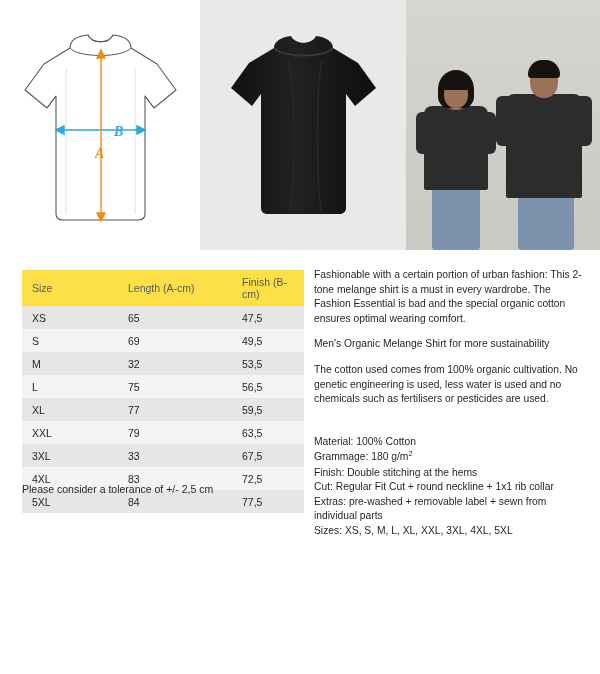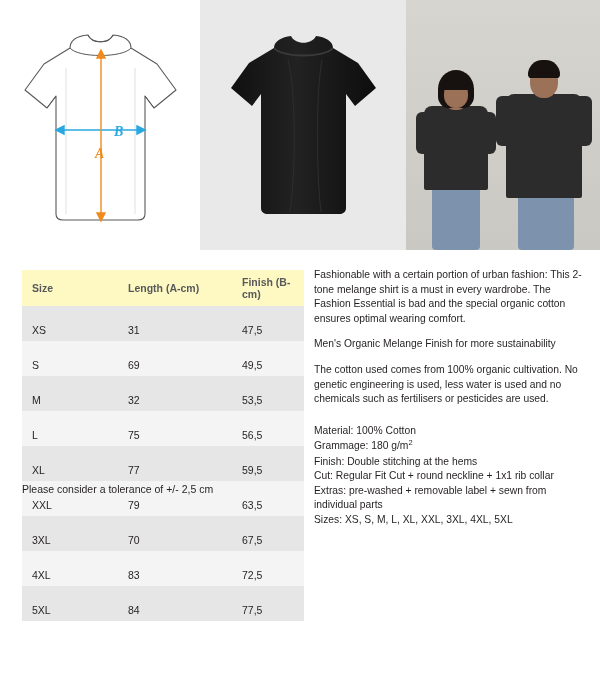--- a/index.html
+++ b/index.html
@@ -119,28 +119,28 @@
     width: 282px;
   }
   table.size-table {
     border-collapse: collapse;
     width: 282px;
     font-size: 10.5px;
     color: #231f20;
   }
   table.size-table th {
     text-align: left;
-    font-weight: bold;
+    font-weight: normal;
     color: #58595b;
     padding: 6px 0 6px 10px;
-    background: #fef9c3;
+    background: #fde047;
     font-size: 10.5px;
   }
   table.size-table td {
-    padding: 18px 0 5px 10px;
+    padding: 6px 0 5px 10px;
     font-size: 10.5px;
     color: #231f20;
   }
   table.size-table tr.shade td { background: #e6e6e6; }
   table.size-table tr.plain td { background: #f4f4f4; }
   table.size-table th:nth-child(1),
   table.size-table td:nth-child(1) { width: 86px; }
   table.size-table th:nth-child(2),
   table.size-table td:nth-child(2) { width: 104px; }
 
@@ -156,21 +156,21 @@
   .desc {
     position: absolute;
     left: 314px;
     top: 18px;
     width: 268px;
     font-size: 10.3px;
     line-height: 1.42;
     color: #231f20;
   }
   .desc p { margin: 0 0 11px 0; }
-  .spec-block { margin-top: 17px; }
+  .spec-block { margin-top: 28px; }
   .spec-block div { margin: 0; }
   sup { font-size: 7.5px; vertical-align: super; }
 </style>
 </head>
 <body>
 
 <div class="page">
 
   <div class="image-strip">
 
@@ -260,21 +260,21 @@
         <thead>
           <tr>
             <th>Size</th>
             <th>Length (A-cm)</th>
             <th>Finish (B-cm)</th>
           </tr>
         </thead>
         <tbody>
           <tr class="shade">
             <td>XS</td>
-            <td>31</td>
+            <td>65</td>
             <td>47,5</td>
           </tr>
           <tr class="plain">
             <td>S</td>
             <td>69</td>
             <td>49,5</td>
           </tr>
           <tr class="shade">
             <td>M</td>
             <td>32</td>
@@ -290,42 +290,42 @@
             <td>77</td>
             <td>59,5</td>
           </tr>
           <tr class="plain">
             <td>XXL</td>
             <td>79</td>
             <td>63,5</td>
           </tr>
           <tr class="shade">
             <td>3XL</td>
-            <td>70</td>
+            <td>33</td>
             <td>67,5</td>
           </tr>
           <tr class="plain">
             <td>4XL</td>
             <td>83</td>
             <td>72,5</td>
           </tr>
           <tr class="shade">
             <td>5XL</td>
             <td>84</td>
             <td>77,5</td>
           </tr>
         </tbody>
       </table>
     </div>
 
     <div class="tolerance">Please consider a tolerance of +/- 2,5 cm</div>
 
     <div class="desc">
       <p>Fashionable with a certain portion of urban fashion: This 2-tone melange shirt is a must in every wardrobe. The Fashion Essential is bad and the special organic cotton ensures optimal wearing comfort.</p>
-      <p>Men's Organic Melange Finish for more sustainability</p>
+      <p>Men's Organic Melange Shirt for more sustainability</p>
       <p>The cotton used comes from 100% organic cultivation. No genetic engineering is used, less water is used and no chemicals such as fertilisers or pesticides are used.</p>
 
       <div class="spec-block">
         <div>Material: 100% Cotton</div>
         <div><span>Grammage: 180 g/m</span><sup>2</sup></div>
         <div>Finish: Double stitching at the hems</div>
         <div>Cut: Regular Fit Cut + round neckline + 1x1 rib collar</div>
         <div>Extras: pre-washed + removable label + sewn from individual parts</div>
         <div>Sizes: XS, S, M, L, XL, XXL, 3XL, 4XL, 5XL</div>
       </div>

